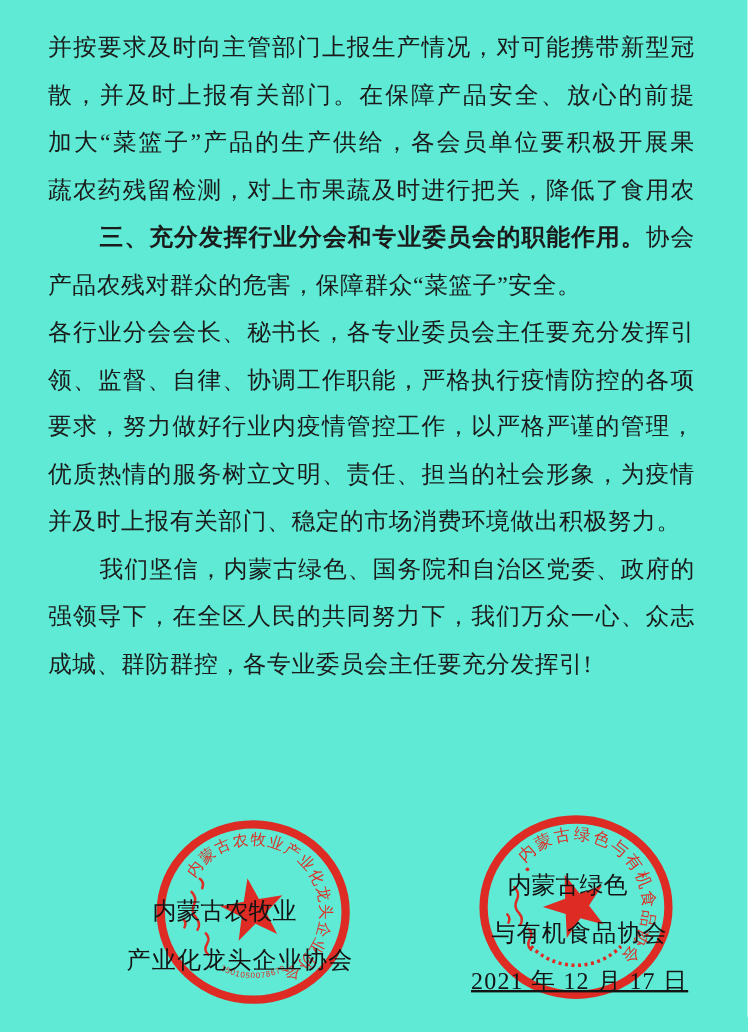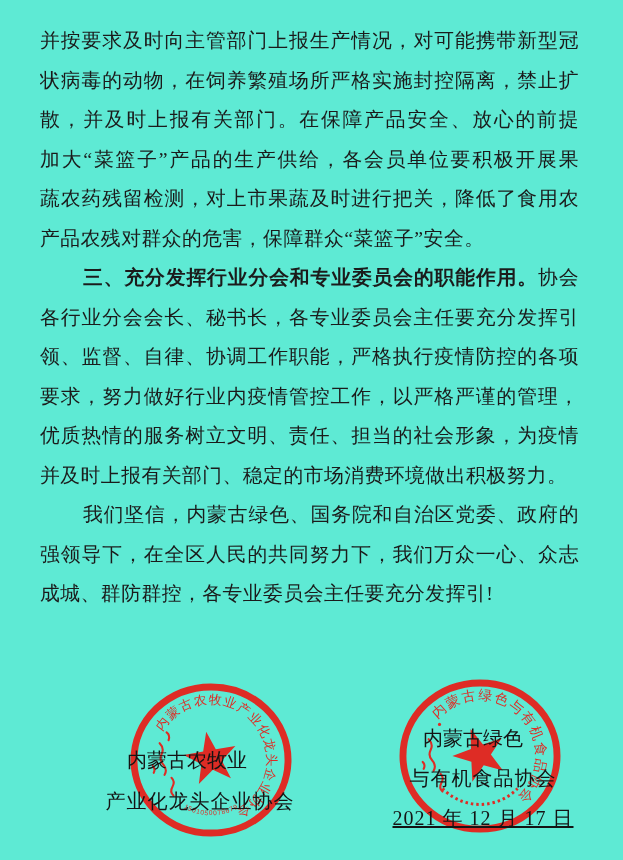--- a/index.html
+++ b/index.html
@@ -65,27 +65,26 @@
   .sig-line2 { letter-spacing: 1px; }
   .date-line { letter-spacing: 1px; text-decoration: underline; }
 </style>
 </head>
 <body>
 
 <div class="page">
 
   <div class="body-text">
     <div class="line">并按要求及时向主管部门上报生产情况，对可能携带新型冠</div>
-    <div class="line">状病毒的动物，在饲养繁殖场所严格实施封控隔离，禁止扩</div>
     <div class="line">散，并及时上报有关部门。在保障产品安全、放心的前提下，</div>
     <div class="line">加大“菜篮子”产品的生产供给，各会员单位要积极开展果</div>
     <div class="line">蔬农药残留检测，对上市果蔬及时进行把关，降低了食用农</div>
+    <div class="line indent"><span class="lead-bold">三、充分发挥行业分会和专业委员会的职能作用。</span><span>协会</span></div>
+
     <div class="line last">产品农残对群众的危害，保障群众“菜篮子”安全。</div>
-
-    <div class="line indent"><span class="lead-bold">三、充分发挥行业分会和专业委员会的职能作用。</span><span>协会</span></div>
     <div class="line">各行业分会会长、秘书长，各专业委员会主任要充分发挥引</div>
     <div class="line">领、监督、自律、协调工作职能，严格执行疫情防控的各项</div>
     <div class="line">要求，努力做好行业内疫情管控工作，以严格严谨的管理，</div>
     <div class="line">优质热情的服务树立文明、责任、担当的社会形象，为疫情</div>
     <div class="line last">并及时上报有关部门、稳定的市场消费环境做出积极努力。</div>
 
     <div class="line indent">我们坚信，内蒙古绿色、国务院和自治区党委、政府的坚</div>
     <div class="line">强领导下，在全区人民的共同努力下，我们万众一心、众志</div>
     <div class="line last">成城、群防群控，各专业委员会主任要充分发挥引!</div>
   </div>

